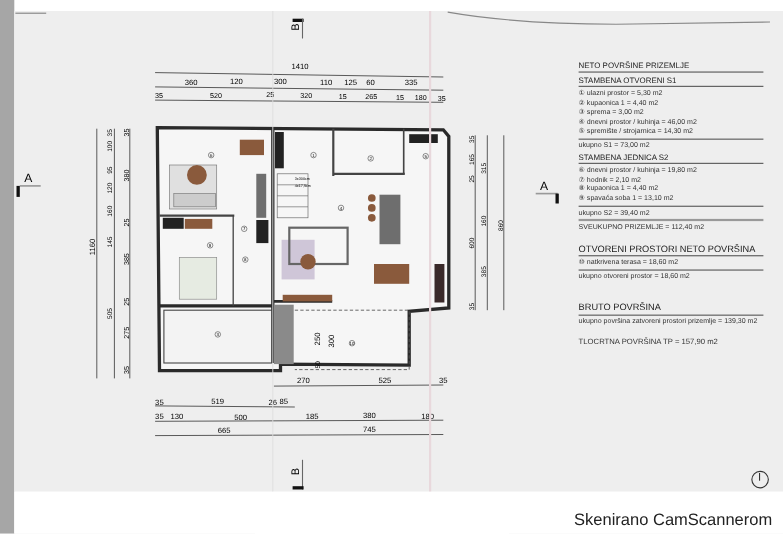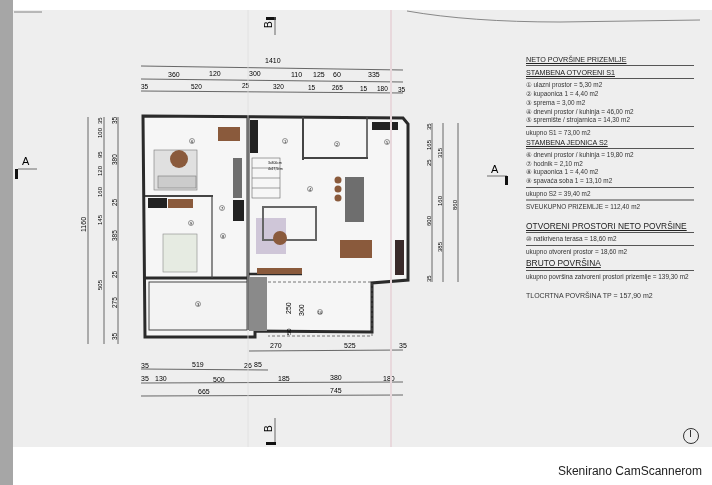--- a/index.html
+++ b/index.html
@@ -1,23 +1,23 @@
 <!DOCTYPE html>
 <html><head>
 <meta charset="utf-8">
 <style>
   html,body{margin:0;padding:0;}
   body{width:712px;height:485px;position:relative;overflow:hidden;background:#ffffff;font-family:"Liberation Sans",sans-serif;color:#222;}
   .left-strip{position:absolute;left:0;top:0;width:13px;height:485px;background:#a6a6a6;}
   .page{position:absolute;left:13px;top:10px;width:699px;height:437px;background:#eeeeee;}
   .footer{position:absolute;left:13px;top:447px;width:699px;height:38px;background:#fff;}
-  .scan-label{position:absolute;right:10px;top:17px;font-size:12px;color:#222;}
+  .scan-label{position:absolute;right:10px;top:17px;font-size:15px;color:#222;}
   svg text{font-family:"Liberation Sans",sans-serif;}
   .legend{position:absolute;left:526px;top:56px;width:176px;font-size:6.4px;color:#333;line-height:1;}
-  .legend .h{font-size:7.2px;color:#222;margin:0;text-decoration:underline;}
+  .legend .h{font-size:7.2px;color:#222;margin:0;}
   .legend .rule{height:1px;background:#555;margin:2px 0 3px 0;width:168px;}
   .legend .row{margin:0 0 2.3px 0;white-space:nowrap;}
   .legend .h2{font-size:8.4px;color:#222;}
   .compass{position:absolute;left:683px;top:428px;width:14px;height:14px;border:1px solid #333;border-radius:50%;}
   .compass::after{content:"";position:absolute;left:6px;top:1px;width:1px;height:7px;background:#333;}
 </style>
 </head>
 <body>
 
 <div class="left-strip"></div>
@@ -254,26 +254,26 @@
   <div class="h" style="margin-top:1px">STAMBENA JEDNICA S2</div>
   <div class="rule"></div>
   <div class="row"><span>⑥</span> <span>dnevni prostor / kuhinja = 19,80 m2</span></div>
   <div class="row"><span>⑦</span> <span>hodnik = 2,10 m2</span></div>
   <div class="row"><span>⑧</span> <span>kupaonica 1 = 4,40 m2</span></div>
   <div class="row"><span>⑨</span> <span>spavaća soba 1 = 13,10 m2</span></div>
   <div class="rule"></div>
   <div class="row">ukupno S2 = 39,40 m2</div>
   <div class="rule" style="height:2px;background:#999"></div>
   <div class="row">SVEUKUPNO PRIZEMLJE = 112,40 m2</div>
-  <div class="h h2" style="margin-top:11px">OTVORENI PROSTORI NETO POVRŠINE</div>
+  <div class="h h2" style="margin-top:11px">OTVORENI PROSTORI NETO POVRŠINA</div>
   <div class="rule"></div>
   <div class="row"><span>⑩</span> <span>natkrivena terasa = 18,60 m2</span></div>
   <div class="rule"></div>
   <div class="row">ukupno otvoreni prostor = 18,60 m2</div>
-  <div class="h h2" style="margin-top:4px">BRUTO POVRŠINA</div>
+  <div class="h h2" style="margin-top:20px">BRUTO POVRŠINA</div>
   <div class="rule"></div>
   <div class="row">ukupno površina zatvoreni prostori prizemlje = 139,30 m2</div>
   <div class="row" style="margin-top:12px;font-size:7px">TLOCRTNA POVRŠINA TP = 157,90 m2</div>
 </div>
 
 <div class="compass"></div>
 
 <div class="footer">
   <div class="scan-label">Skenirano CamScannerom</div>
 </div>

